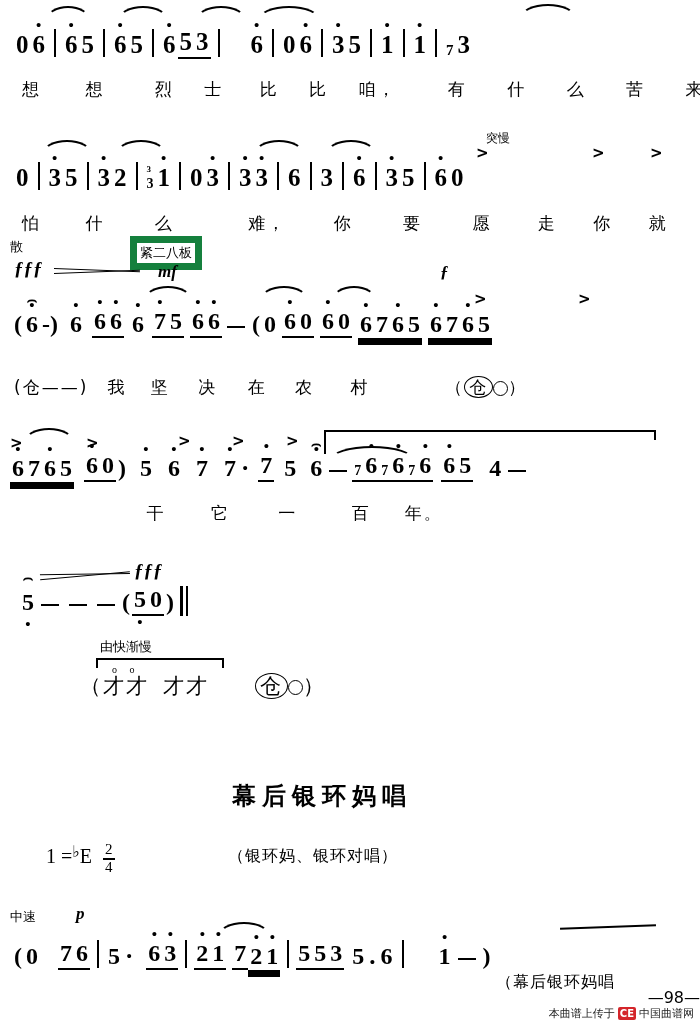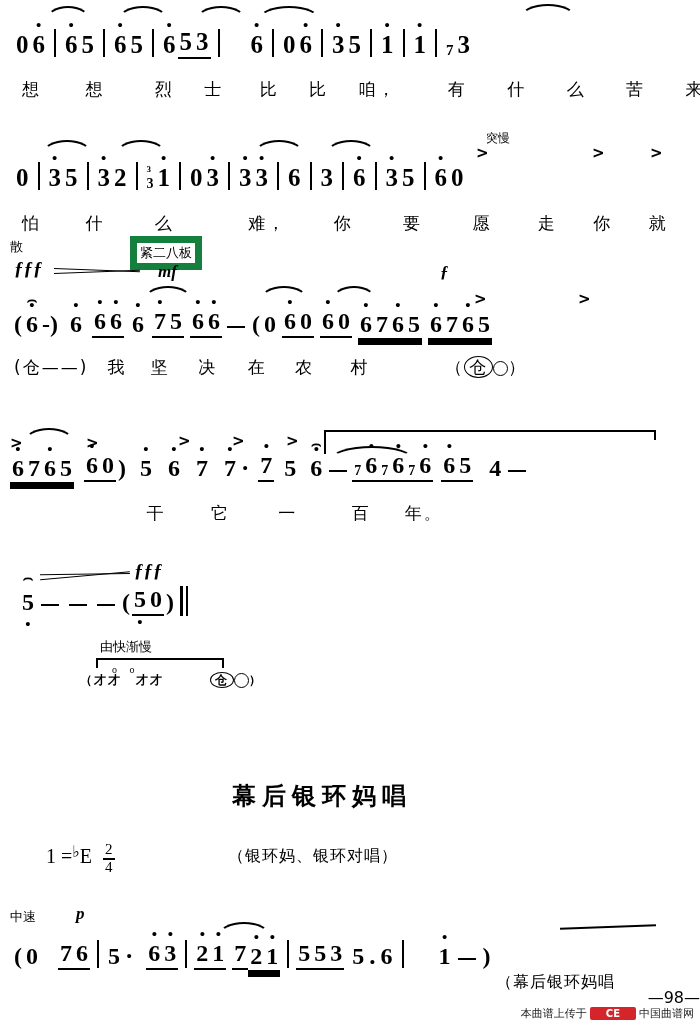--- a/index.html
+++ b/index.html
@@ -181,21 +181,21 @@
     display: flex;
     align-items: center;
     gap: 3px;
   }
   .footer .logo {
     display: inline-block;
     background: #d4252a;
     color: #fff;
     font-weight: bold;
     font-size: 10px;
-    padding: 1px 16px;
+    padding: 1px 2px;
     border-radius: 2px;
   }
   .circ {
     display: inline-block;
     border: 1.5px solid #000;
     border-radius: 50%;
     width: 13px; height: 13px;
     vertical-align: middle;
   }
   .repeatbar {
@@ -382,21 +382,21 @@
       <span class="note ul2">6<span class="dotup">•</span></span>
       <span class="note ul2">7</span>
       <span class="note ul2">6<span class="dotup">•</span></span>
       <span class="note ul2">5</span>
       <span style="display:inline-block;width:6px"></span>
       <span class="note ul2">6<span class="dotup">•</span></span>
       <span class="note ul2">7</span>
       <span class="note ul2">6<span class="dotup">•</span></span>
       <span class="note ul2">5</span>
     </div>
-    <div class="lyric" style="left:14px; top:356px;">
+    <div class="lyric" style="left:14px; top:376px;">
       <span style="display:inline-block;width:86px">(仓——)</span>
       <span style="display:inline-block;width:36px">我</span>
       <span style="display:inline-block;width:40px">坚</span>
       <span style="display:inline-block;width:42px">决</span>
       <span style="display:inline-block;width:40px">在</span>
       <span style="display:inline-block;width:48px">农</span>
       <span style="display:inline-block;width:56px">村</span>
       <span style="display:inline-block;width:24px"></span>
       <span>（<span style="border:1.5px solid #000;border-radius:50%;padding:0 4px;">仓</span><span class="circ"></span>）</span>
     </div>
@@ -479,21 +479,21 @@
       <span class="repeatbar-thin"></span>
     </div>
 
     <div class="cnlabel" style="left:100px; top:638px;">由快渐慢</div>
 
     <div class="bline" style="left:96px; top:658px; width:128px;"></div>
     <div class="vstroke" style="left:96px; top:658px; height:10px;"></div>
     <div class="vstroke" style="left:222px; top:658px; height:10px;"></div>
     <div style="position:absolute;left:112px;top:664px;font-size:10px">o&nbsp;&nbsp;&nbsp;&nbsp;&nbsp;o</div>
 
-    <div class="lyric" style="left:80px; top:672px; font-size:12px; font-weight:bold;">
+    <div class="lyric" style="left:80px; top:672px; font-size:21px; font-weight:normal;">
       （才才<span style="display:inline-block;width:14px"></span>才才<span style="display:inline-block;width:46px"></span><span style="border:1.5px solid #000;border-radius:50%;padding:0 4px;">仓</span><span class="circ"></span>）
     </div>
   </div>
 
   <div>
     <div class="title" style="left:232px; top:780px;">幕后银环妈唱</div>
 
     <div class="keysig" style="left:46px; top:842px;">
       <span>1 =</span><span style="position:relative;top:-6px;font-size:16px">♭</span><span>E</span>
       <span class="frac">

